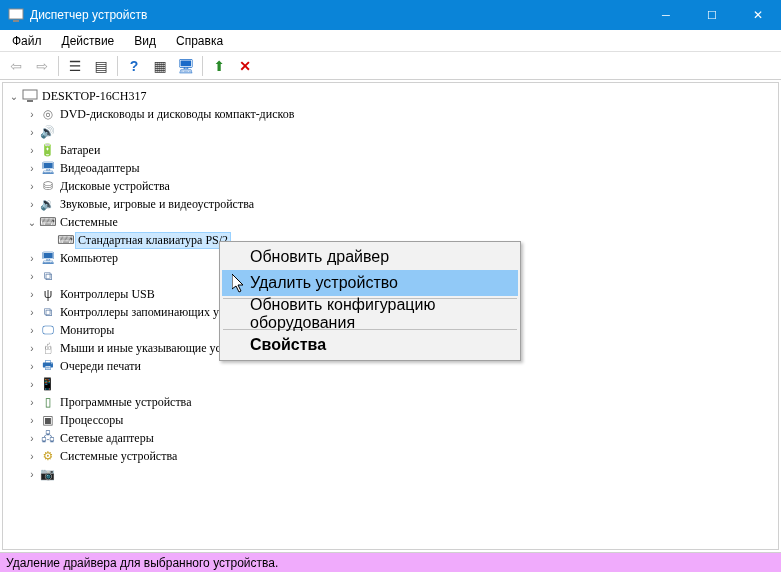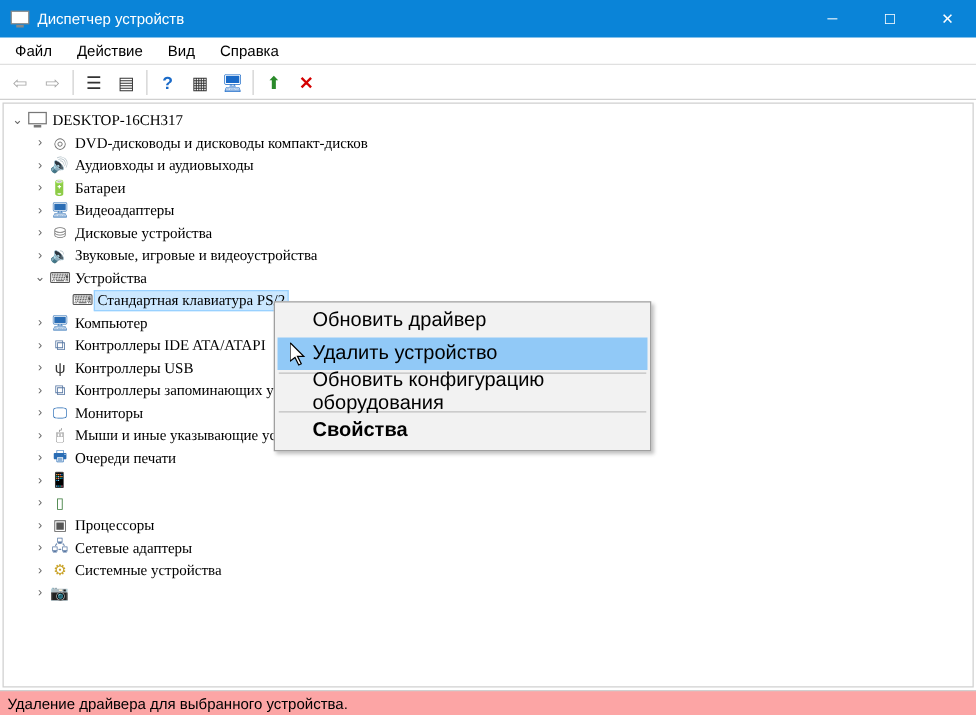--- a/index.html
+++ b/index.html
@@ -39,21 +39,21 @@
 .context-menu { position: absolute; left: 216px; top: 158px; width: 302px; background: #f2f2f2; border: 1px solid #a0a0a0; box-shadow: 2px 2px 3px rgba(0,0,0,0.25); z-index: 100; padding: 2px; }
 .context-menu .cm-item { height: 26px; display: flex; align-items: center; padding-left: 28px; font-size: 16px; cursor: default; position: relative; }
 .context-menu .cm-item.highlight { background: #91c9f7; }
 .context-menu .cm-sep { height: 1px; background: #c0c0c0; margin: 2px 1px; }
 .context-menu .cm-item.bold { font-weight: bold; }
 
 
 .cursor { position: absolute; left: 229px; top: 191px; z-index: 200; pointer-events: none; }
 
 
-.statusbar { height: 20px; border-top: 1px solid #d0d0d0; display: flex; align-items: center; padding: 0 6px; font-size: 12px; background: #fca5a5; }
+.statusbar { height: 20px; border-top: 1px solid #d0d0d0; display: flex; align-items: center; padding: 0 6px; font-size: 12px; background: #f0abfc; }
 
 
 .ic-computer { color: #2a6db5; }
 .ic-disc { color: #777; }
 .ic-audio { color: #555; }
 .ic-battery { color: #3a9c3a; }
 .ic-display { color: #2a6db5; }
 .ic-drive { color: #777; }
 .ic-sound { color: #888; }
 .ic-keyboard { color: #555; }
@@ -145,21 +145,20 @@
   <div class="tree-row">
     <span class="indent" style="width:18px"></span>
     <span class="expander">›</span>
     <span class="node-icon ic-disc">◎</span>
     <span class="label">DVD-дисководы и дисководы компакт-дисков</span>
   </div>
   <div class="tree-row">
     <span class="indent" style="width:18px"></span>
     <span class="expander">›</span>
     <span class="node-icon ic-audio">🔊</span>
-    <span class="label">Аудиовходы и аудиовыходы</span>
   </div>
   <div class="tree-row">
     <span class="indent" style="width:18px"></span>
     <span class="expander">›</span>
     <span class="node-icon ic-battery">🔋</span>
     <span class="label">Батареи</span>
   </div>
   <div class="tree-row">
     <span class="indent" style="width:18px"></span>
     <span class="expander">›</span>
@@ -175,39 +174,38 @@
   <div class="tree-row">
     <span class="indent" style="width:18px"></span>
     <span class="expander">›</span>
     <span class="node-icon ic-sound">🔉</span>
     <span class="label">Звуковые, игровые и видеоустройства</span>
   </div>
   <div class="tree-row">
     <span class="indent" style="width:18px"></span>
     <span class="expander">⌄</span>
     <span class="node-icon ic-keyboard">⌨</span>
-    <span class="label">Устройства</span>
+    <span class="label">Системные</span>
   </div>
   <div class="tree-row selected">
     <span class="indent" style="width:36px"></span>
     <span class="expander none">›</span>
     <span class="node-icon ic-keyboard">⌨</span>
     <span class="label">Стандартная клавиатура PS/2</span>
   </div>
   <div class="tree-row">
     <span class="indent" style="width:18px"></span>
     <span class="expander">›</span>
     <span class="node-icon ic-computer">🖥</span>
     <span class="label">Компьютер</span>
   </div>
   <div class="tree-row">
     <span class="indent" style="width:18px"></span>
     <span class="expander">›</span>
     <span class="node-icon ic-ide">⧉</span>
-    <span class="label">Контроллеры IDE ATA/ATAPI</span>
   </div>
   <div class="tree-row">
     <span class="indent" style="width:18px"></span>
     <span class="expander">›</span>
     <span class="node-icon ic-usb">ψ</span>
     <span class="label">Контроллеры USB</span>
   </div>
   <div class="tree-row">
     <span class="indent" style="width:18px"></span>
     <span class="expander">›</span>
@@ -234,20 +232,21 @@
   </div>
   <div class="tree-row">
     <span class="indent" style="width:18px"></span>
     <span class="expander">›</span>
     <span class="node-icon ic-portable">📱</span>
   </div>
   <div class="tree-row">
     <span class="indent" style="width:18px"></span>
     <span class="expander">›</span>
     <span class="node-icon ic-software">▯</span>
+    <span class="label">Программные устройства</span>
   </div>
   <div class="tree-row">
     <span class="indent" style="width:18px"></span>
     <span class="expander">›</span>
     <span class="node-icon ic-cpu">▣</span>
     <span class="label">Процессоры</span>
   </div>
   <div class="tree-row">
     <span class="indent" style="width:18px"></span>
     <span class="expander">›</span>

